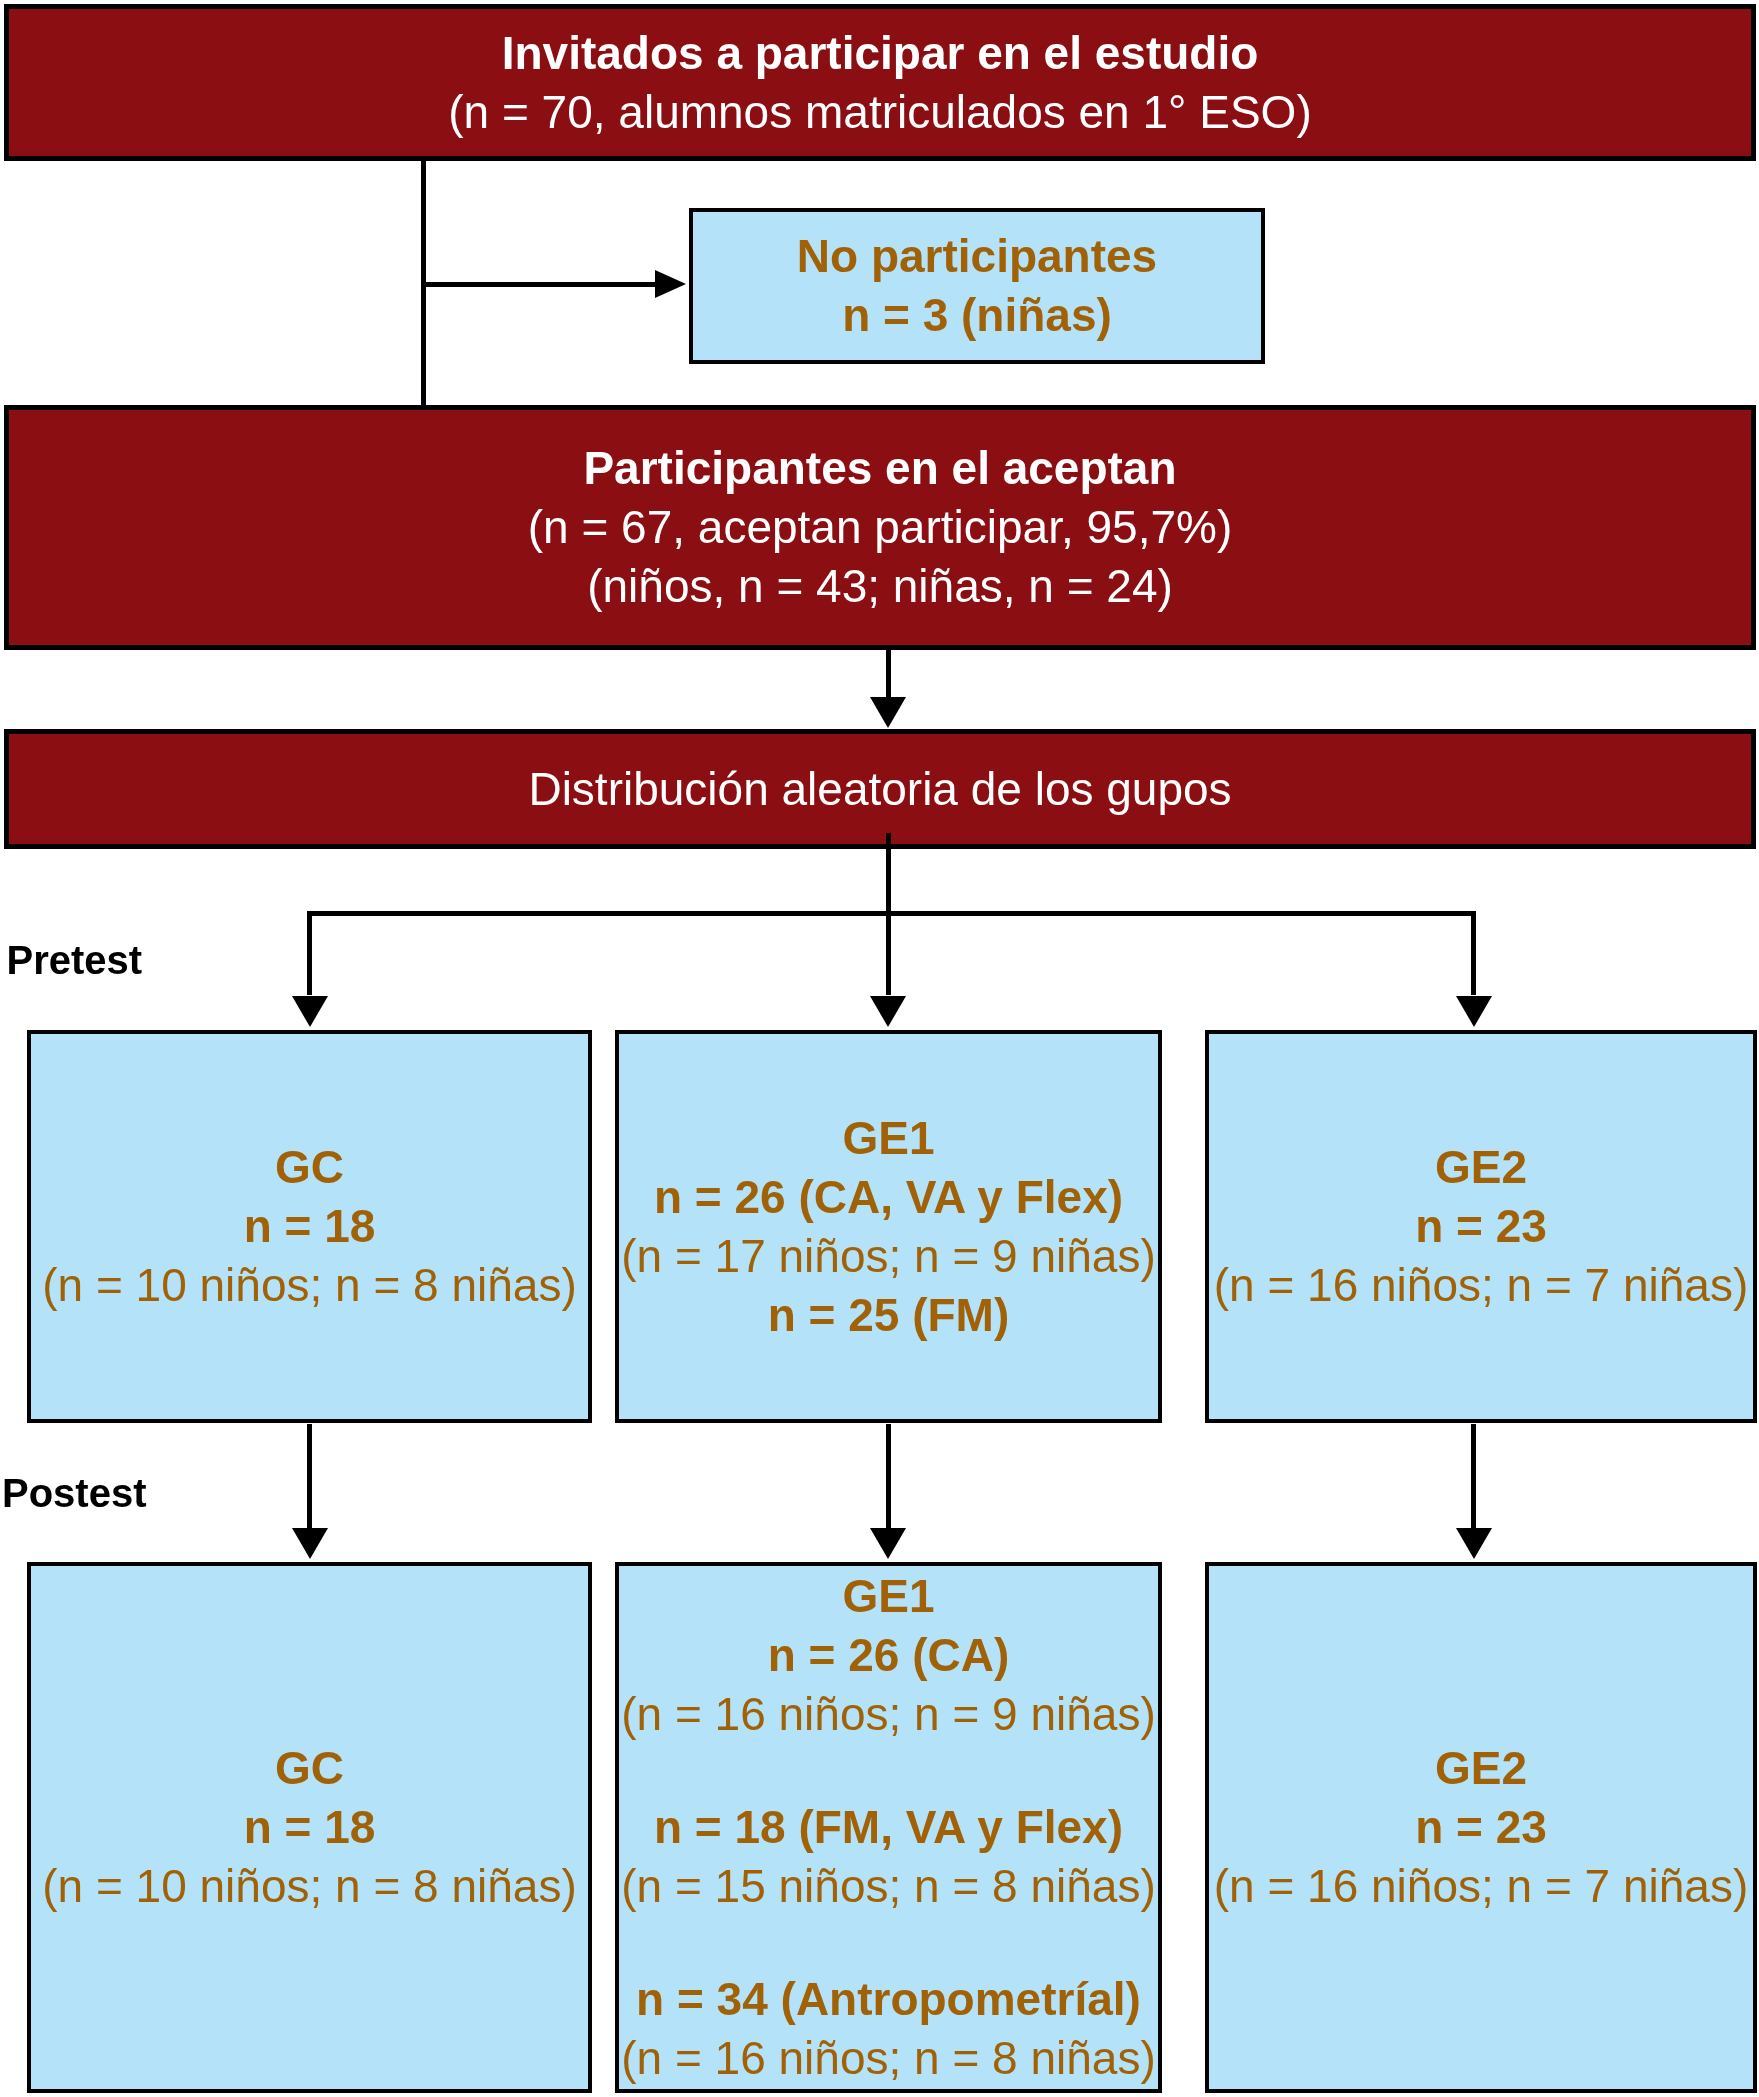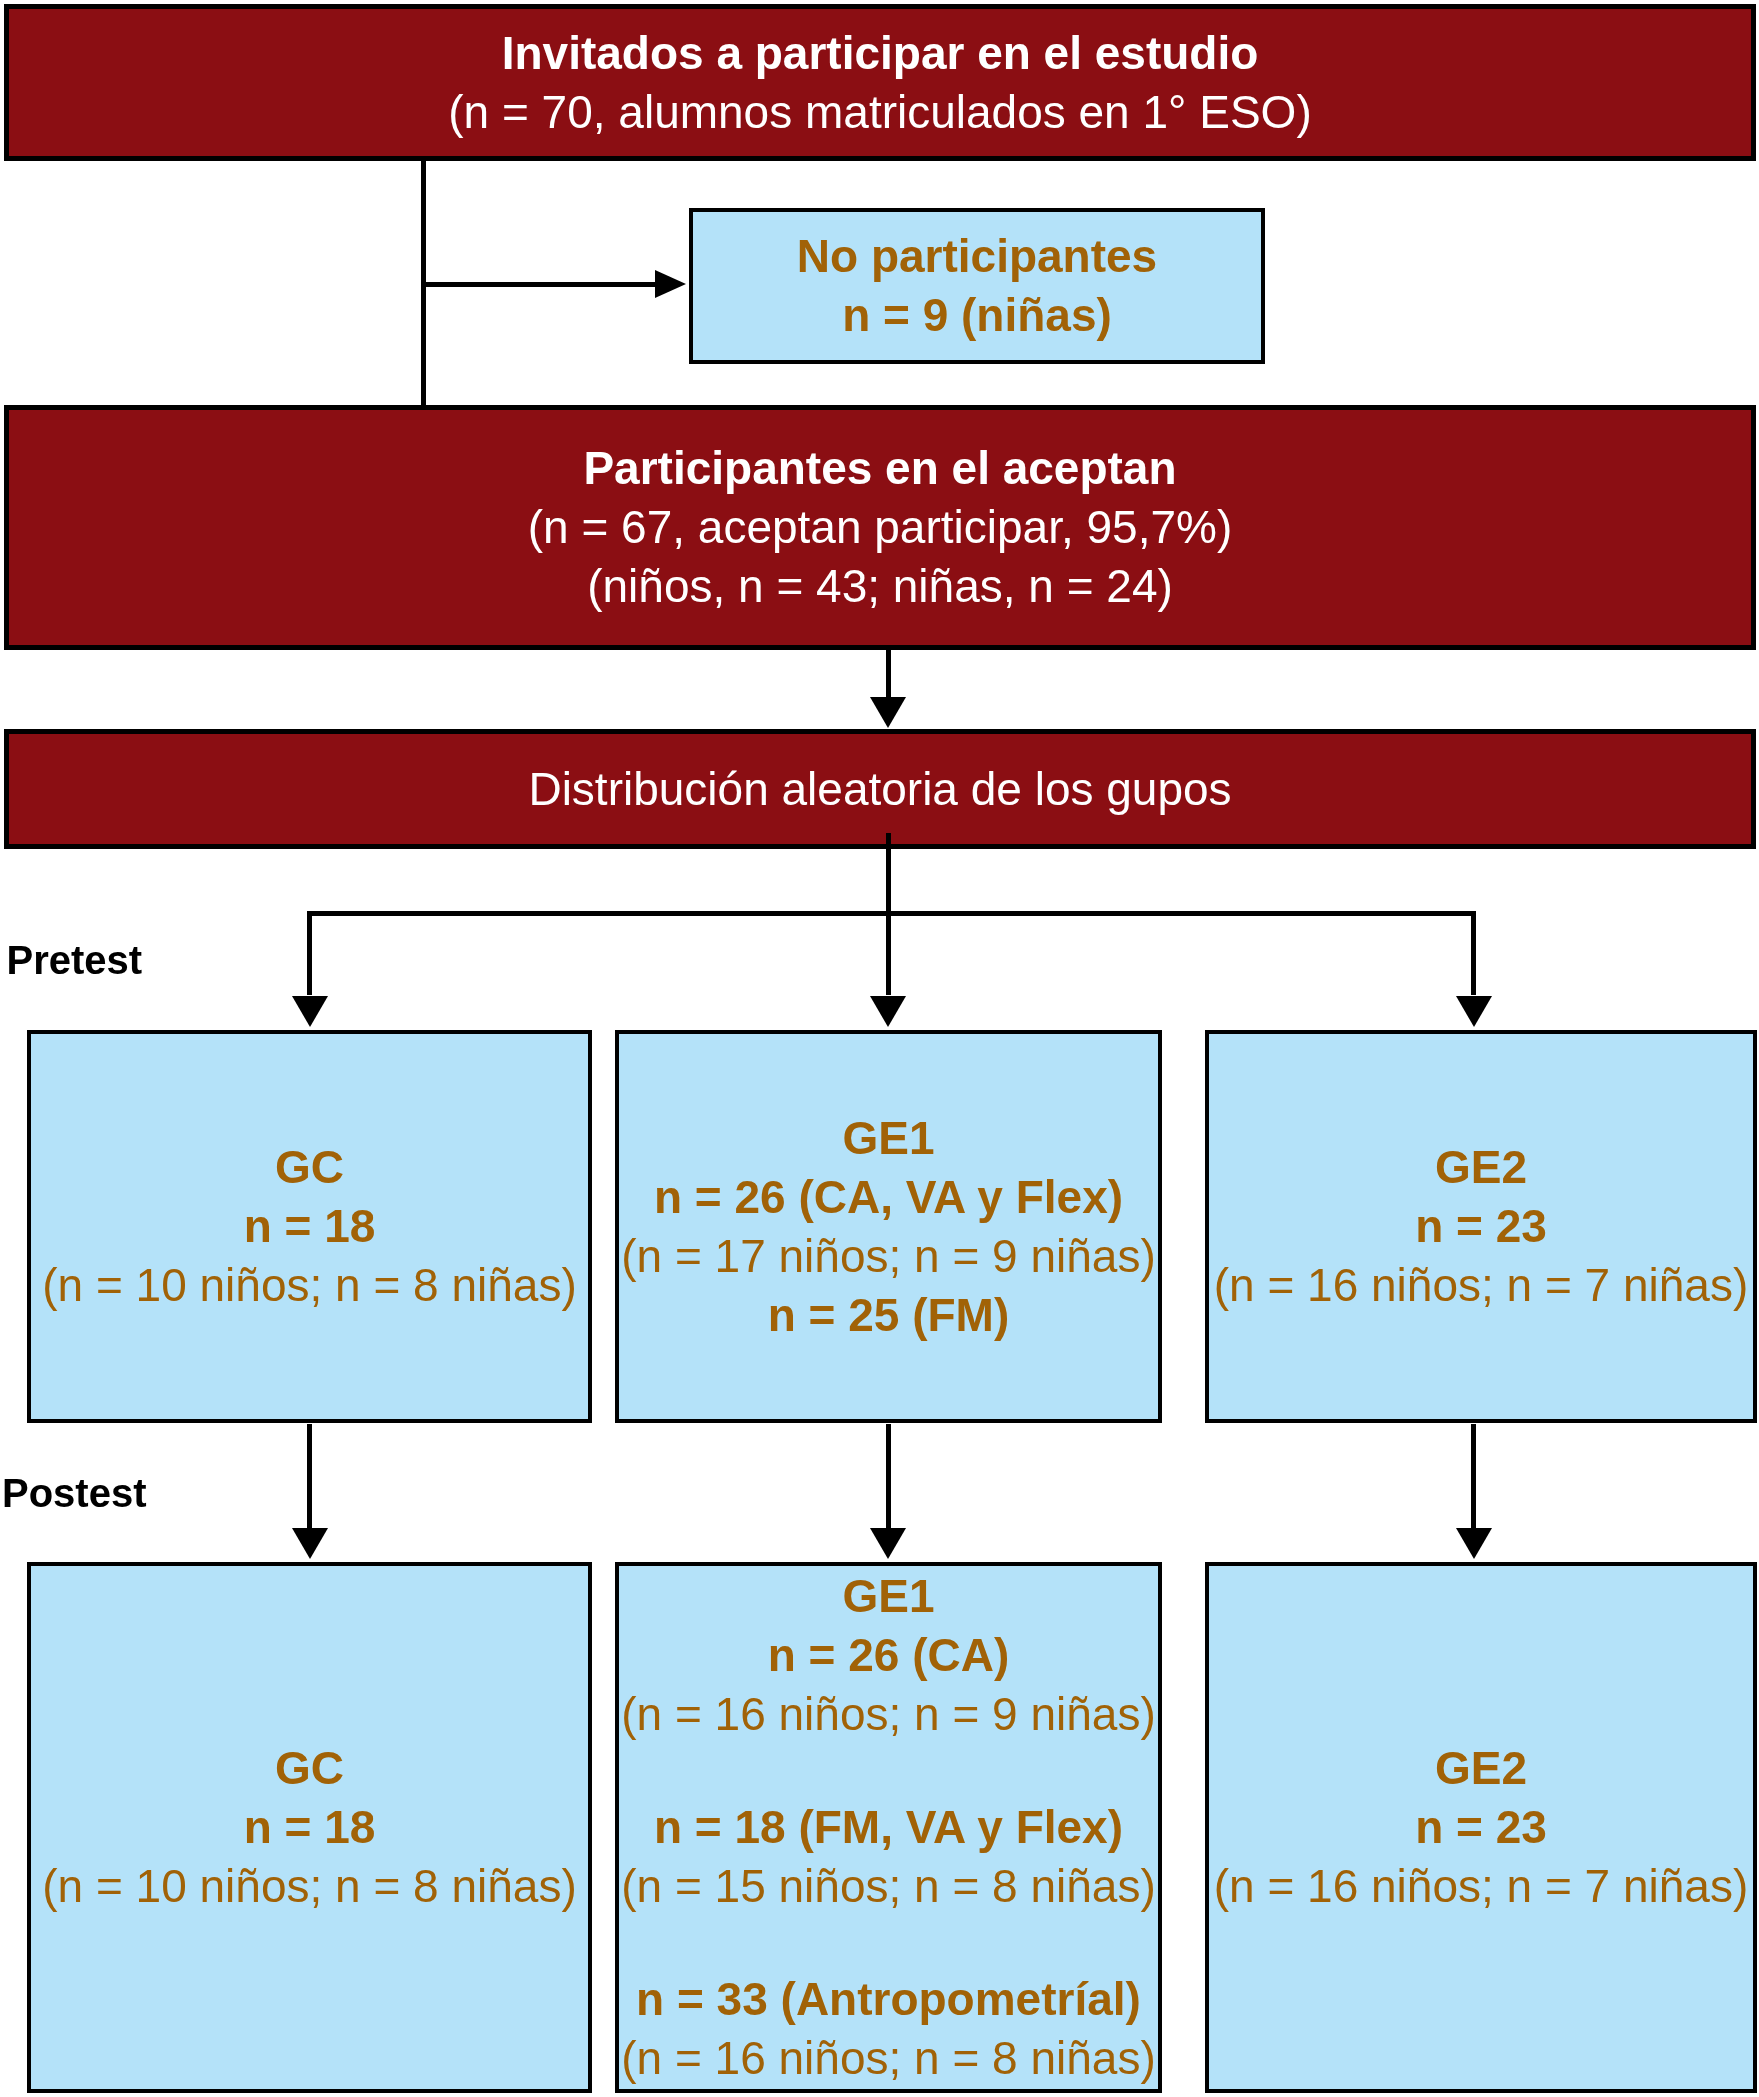--- a/index.html
+++ b/index.html
@@ -50,21 +50,21 @@
     <div class="line">(n = 70, alumnos matriculados en 1° ESO)</div>
   </div>
 
   <div class="vline" style="left:421px;top:161px;width:4.9px;height:244px;"></div>
 
   <div class="hline" style="left:423px;top:282px;width:232px;height:4.9px;"></div>
   <div class="ah ah-right" style="left:655px;top:270px;"></div>
 
   <div class="node blue" style="left:689px;top:208px;width:576px;height:156px;">
     <div class="line b">No participantes</div>
-    <div class="line b">n = 9 (niñas)</div>
+    <div class="line b">n = 3 (niñas)</div>
   </div>
 
   <div class="node red" style="left:4px;top:405px;width:1752px;height:245px;">
     <div class="line b">Participantes en el aceptan</div>
     <div class="line">(n = 67, aceptan participar, 95,7%)</div>
     <div class="line">(niños, n = 43; niñas, n = 24)</div>
   </div>
 
   <div class="vline" style="left:886px;top:650px;width:4.9px;height:48px;"></div>
   <div class="ah ah-down" style="left:870px;top:697px;"></div>
@@ -123,21 +123,21 @@
     <div class="line b">n = 18</div>
     <div class="line">(n = 10 niños; n = 8 niñas)</div>
   </div>
 
   <div class="node blue" style="left:615px;top:1562px;width:547px;height:531px;">
     <div class="line b">GE1</div>
     <div class="line b">n = 26 (CA)</div>
     <div class="line">(n = 16 niños; n = 9 niñas)</div>
     <div class="line b gap">n = 18 (FM, VA y Flex)</div>
     <div class="line">(n = 15 niños; n = 8 niñas)</div>
-    <div class="line b gap">n = 33 (Antropometríal)</div>
+    <div class="line b gap">n = 34 (Antropometríal)</div>
     <div class="line">(n = 16 niños; n = 8 niñas)</div>
   </div>
 
   <div class="node blue" style="left:1205px;top:1562px;width:552px;height:531px;">
     <div class="line b">GE2</div>
     <div class="line b">n = 23</div>
     <div class="line">(n = 16 niños; n = 7 niñas)</div>
   </div>
 
 </div>

